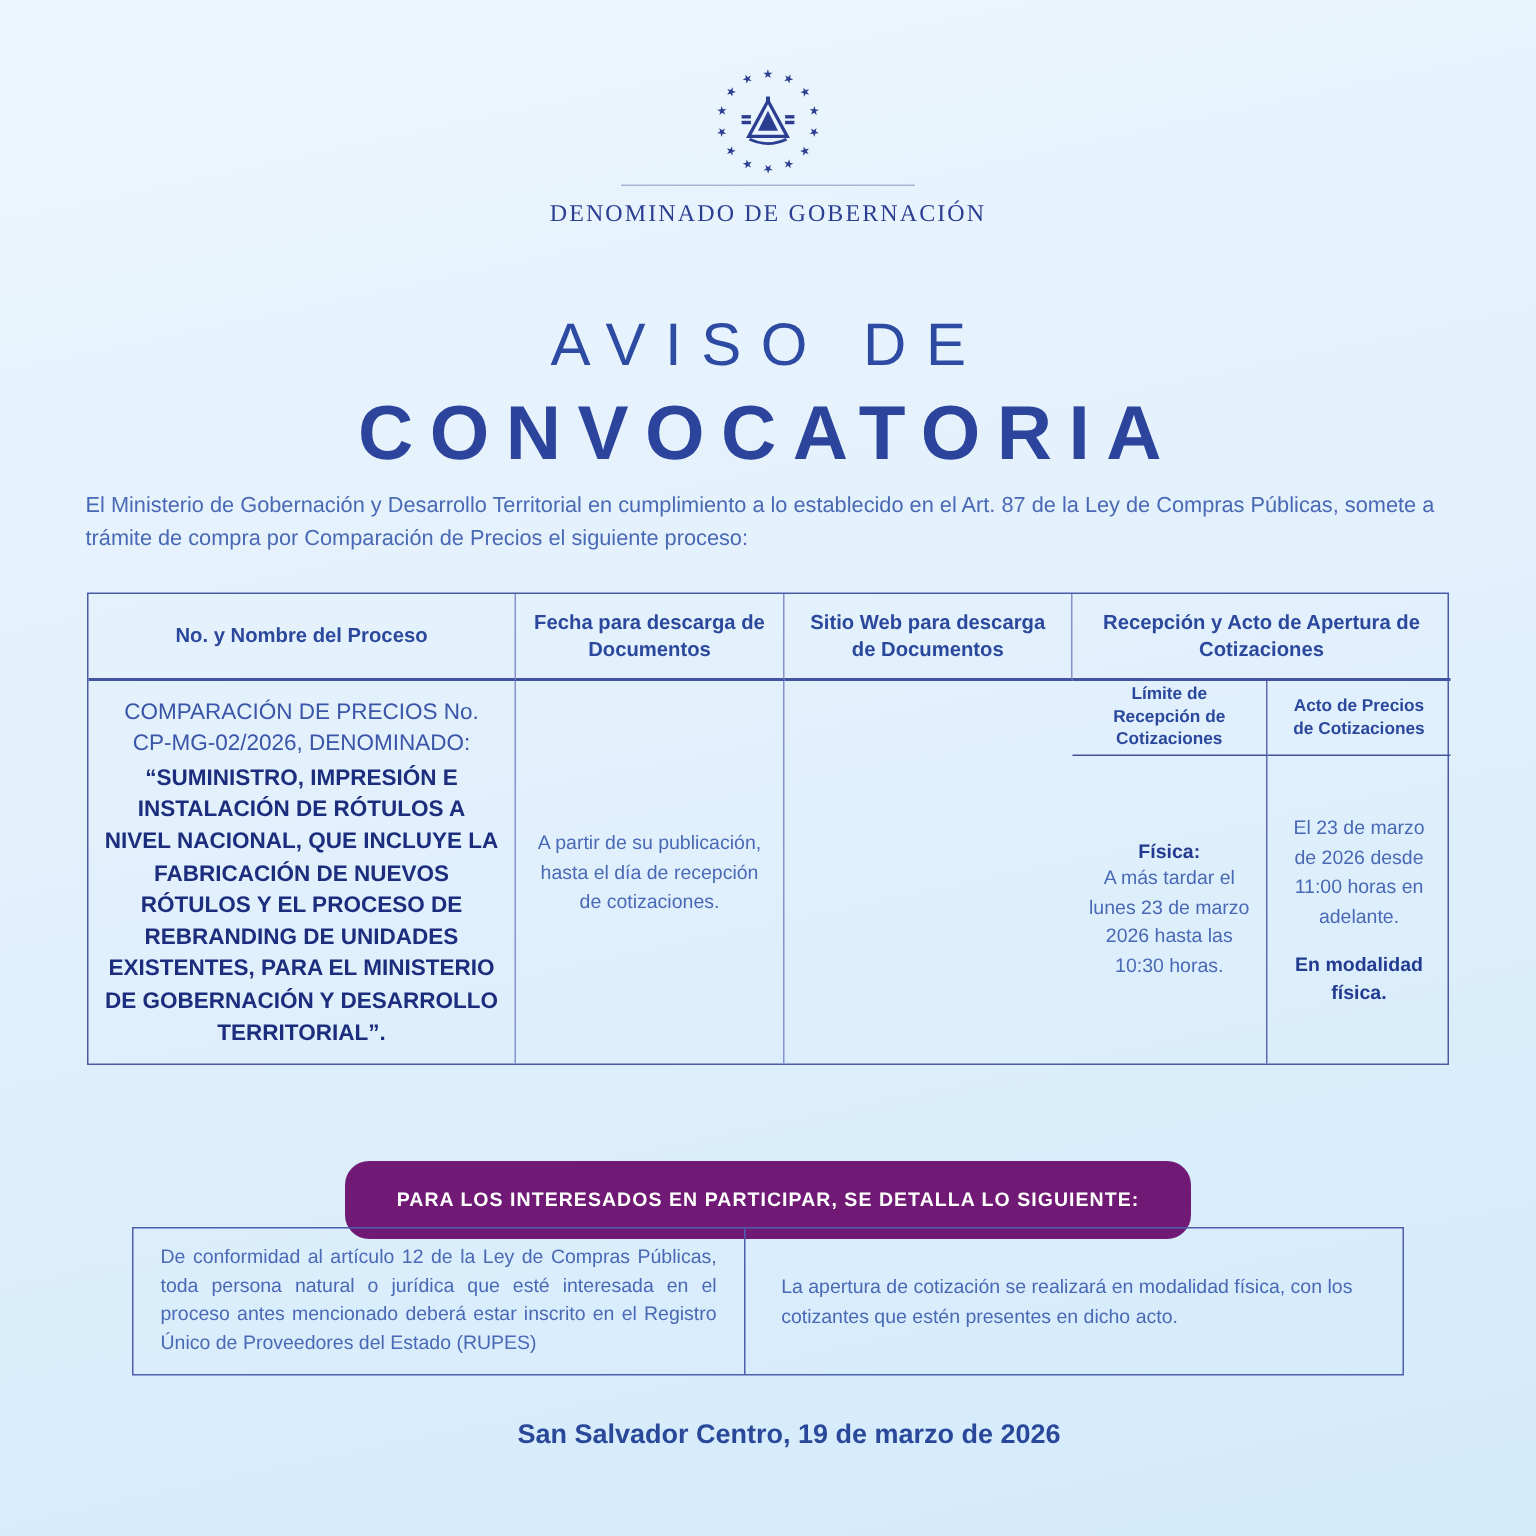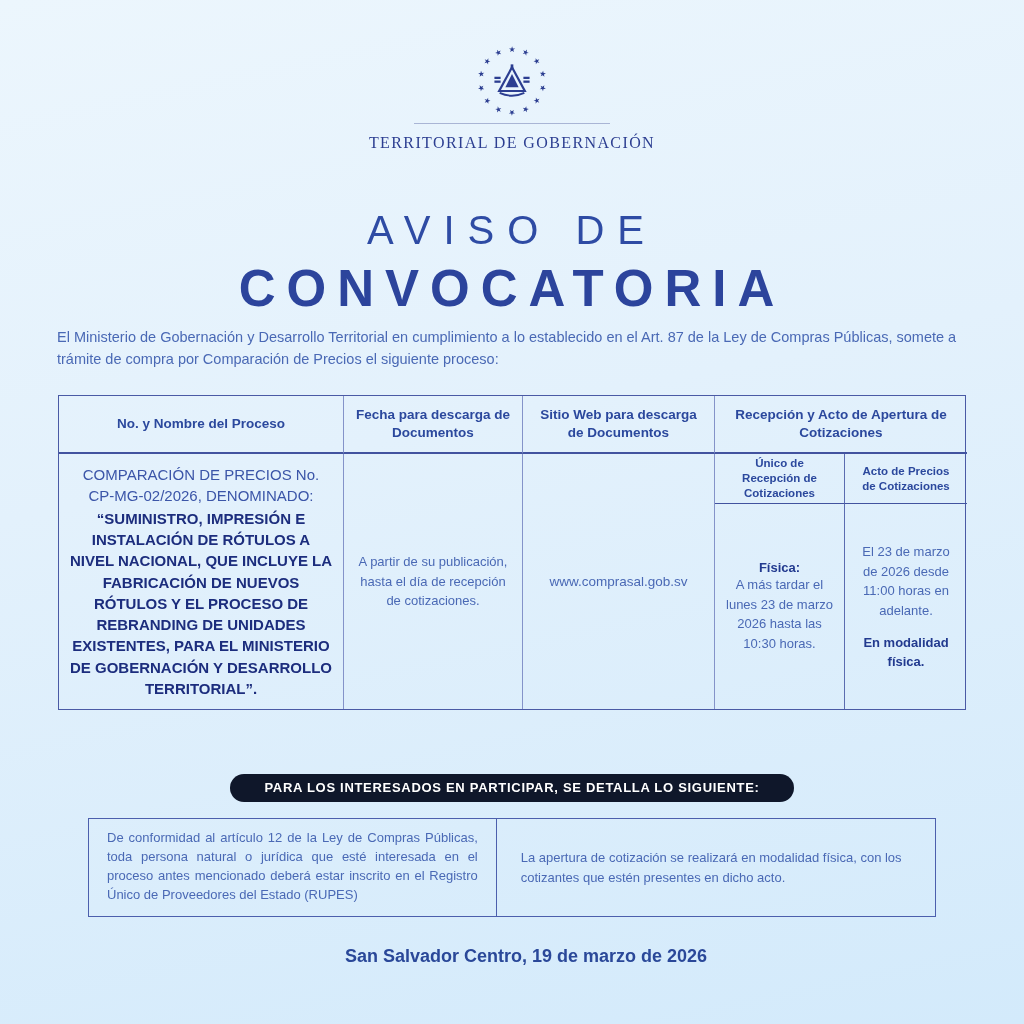--- a/index.html
+++ b/index.html
@@ -67,23 +67,23 @@
   .proc-intro { font-size: 15px; line-height: 1.4; color: #3b55a8; margin-bottom: 2px; }
   .proc-name  { font-size: 15px; line-height: 1.42; font-weight: 700; color: #1c2d7d; }
   .cell-body  { font-size: 13px; line-height: 1.5; color: #4a69b5; }
   .cell-url   { font-size: 13.5px; color: #4a69b5; }
   .mode-label { font-weight: 700; font-size: 13px; color: #223a8f; }
   .mode-bold  { font-weight: 700; font-size: 13px; color: #223a8f; margin-top: 14px; line-height: 1.4; }
 
   
   .banner-wrap { position: absolute; top: 774px; left: 0; width: 100%; text-align: center; }
   .banner {
-    display: inline-block; background: #0f172a; color: #ffffff;
+    display: inline-block; background: #701a75; color: #ffffff;
     font-size: 13px; font-weight: 700; letter-spacing: 0.7px;
-    line-height: 28px; padding: 0 34px; border-radius: 16px;
+    line-height: 28px; padding: 12px 34px; border-radius: 16px;
   }
 
   
   .details-box {
     position: absolute; left: 88px; top: 818px; width: 848px; height: 99px;
     border: 1.5px solid #4c5fad;
     display: grid; grid-template-columns: 48.2% 51.8%;
   }
   .req-cell { border-right: 1px solid #4c5fad; padding: 10px 18px 8px; }
   .req-title { text-align: center; font-weight: 700; font-size: 14px; color: #2b489d; margin-bottom: 3px; }
@@ -126,49 +126,46 @@
         <span class="star" style="transform: rotate(180deg) translateY(-31px);">★</span>
         <span class="star" style="transform: rotate(205.714deg) translateY(-31px);">★</span>
         <span class="star" style="transform: rotate(231.429deg) translateY(-31px);">★</span>
         <span class="star" style="transform: rotate(257.143deg) translateY(-31px);">★</span>
         <span class="star" style="transform: rotate(282.857deg) translateY(-31px);">★</span>
         <span class="star" style="transform: rotate(308.571deg) translateY(-31px);">★</span>
         <span class="star" style="transform: rotate(334.286deg) translateY(-31px);">★</span>
       </div>
     <div class="logo-divider"></div>
     <div class="ministry-name">
-      <div>TERRITORIAL DE GOBERNACIÓN</div>
+      <div>DENOMINADO DE GOBERNACIÓN</div>
     </div>
   </div>
 
   <div class="title-block">
     <div class="title-line1">AVISO DE</div>
     <div class="title-line2">CONVOCATORIA</div>
   </div>
 
   <p class="intro">El Ministerio de Gobernación y Desarrollo Territorial en cumplimiento a lo establecido en el Art. 87 de la Ley de Compras Públicas, somete a trámite de compra por Comparación de Precios el siguiente proceso:</p>
 
   <div class="proc-table">
     <div class="cell hdr v-light th1">No. y Nombre del Proceso</div>
     <div class="cell hdr v-light th2">Fecha para descarga de Documentos</div>
     <div class="cell hdr v-light th3">Sitio Web para descarga de Documentos</div>
     <div class="cell hdr th4">Recepción y Acto de Apertura de Cotizaciones</div>
 
-    <div class="cell subhdr v-med sub1">Único de Recepción de Cotizaciones</div>
+    <div class="cell subhdr v-med sub1">Límite de Recepción de Cotizaciones</div>
     <div class="cell subhdr sub2">Acto de Precios de Cotizaciones</div>
 
     <div class="cell v-light b1">
       <div class="proc-intro">COMPARACIÓN DE PRECIOS No. CP-MG-02/2026, DENOMINADO:</div>
       <div class="proc-name">“SUMINISTRO, IMPRESIÓN E INSTALACIÓN DE RÓTULOS A NIVEL NACIONAL, QUE INCLUYE LA FABRICACIÓN DE NUEVOS RÓTULOS Y EL PROCESO DE REBRANDING DE UNIDADES EXISTENTES, PARA EL MINISTERIO DE GOBERNACIÓN Y DESARROLLO TERRITORIAL”.</div>
     </div>
     <div class="cell v-light b2">
       <div class="cell-body">A partir de su publicación, hasta el día de recepción de cotizaciones.</div>
-    </div>
-    <div class="cell v-light b3">
-      <div class="cell-url">www.comprasal.gob.sv</div>
     </div>
     <div class="cell v-med b4">
       <div class="mode-label">Física:</div>
       <div class="cell-body">A más tardar el lunes 23 de marzo 2026 hasta las 10:30 horas.</div>
     </div>
     <div class="cell b5">
       <div class="cell-body">El 23 de marzo de 2026 desde 11:00 horas en adelante.</div>
       <div class="mode-bold">En modalidad física.</div>
     </div>
   </div>

